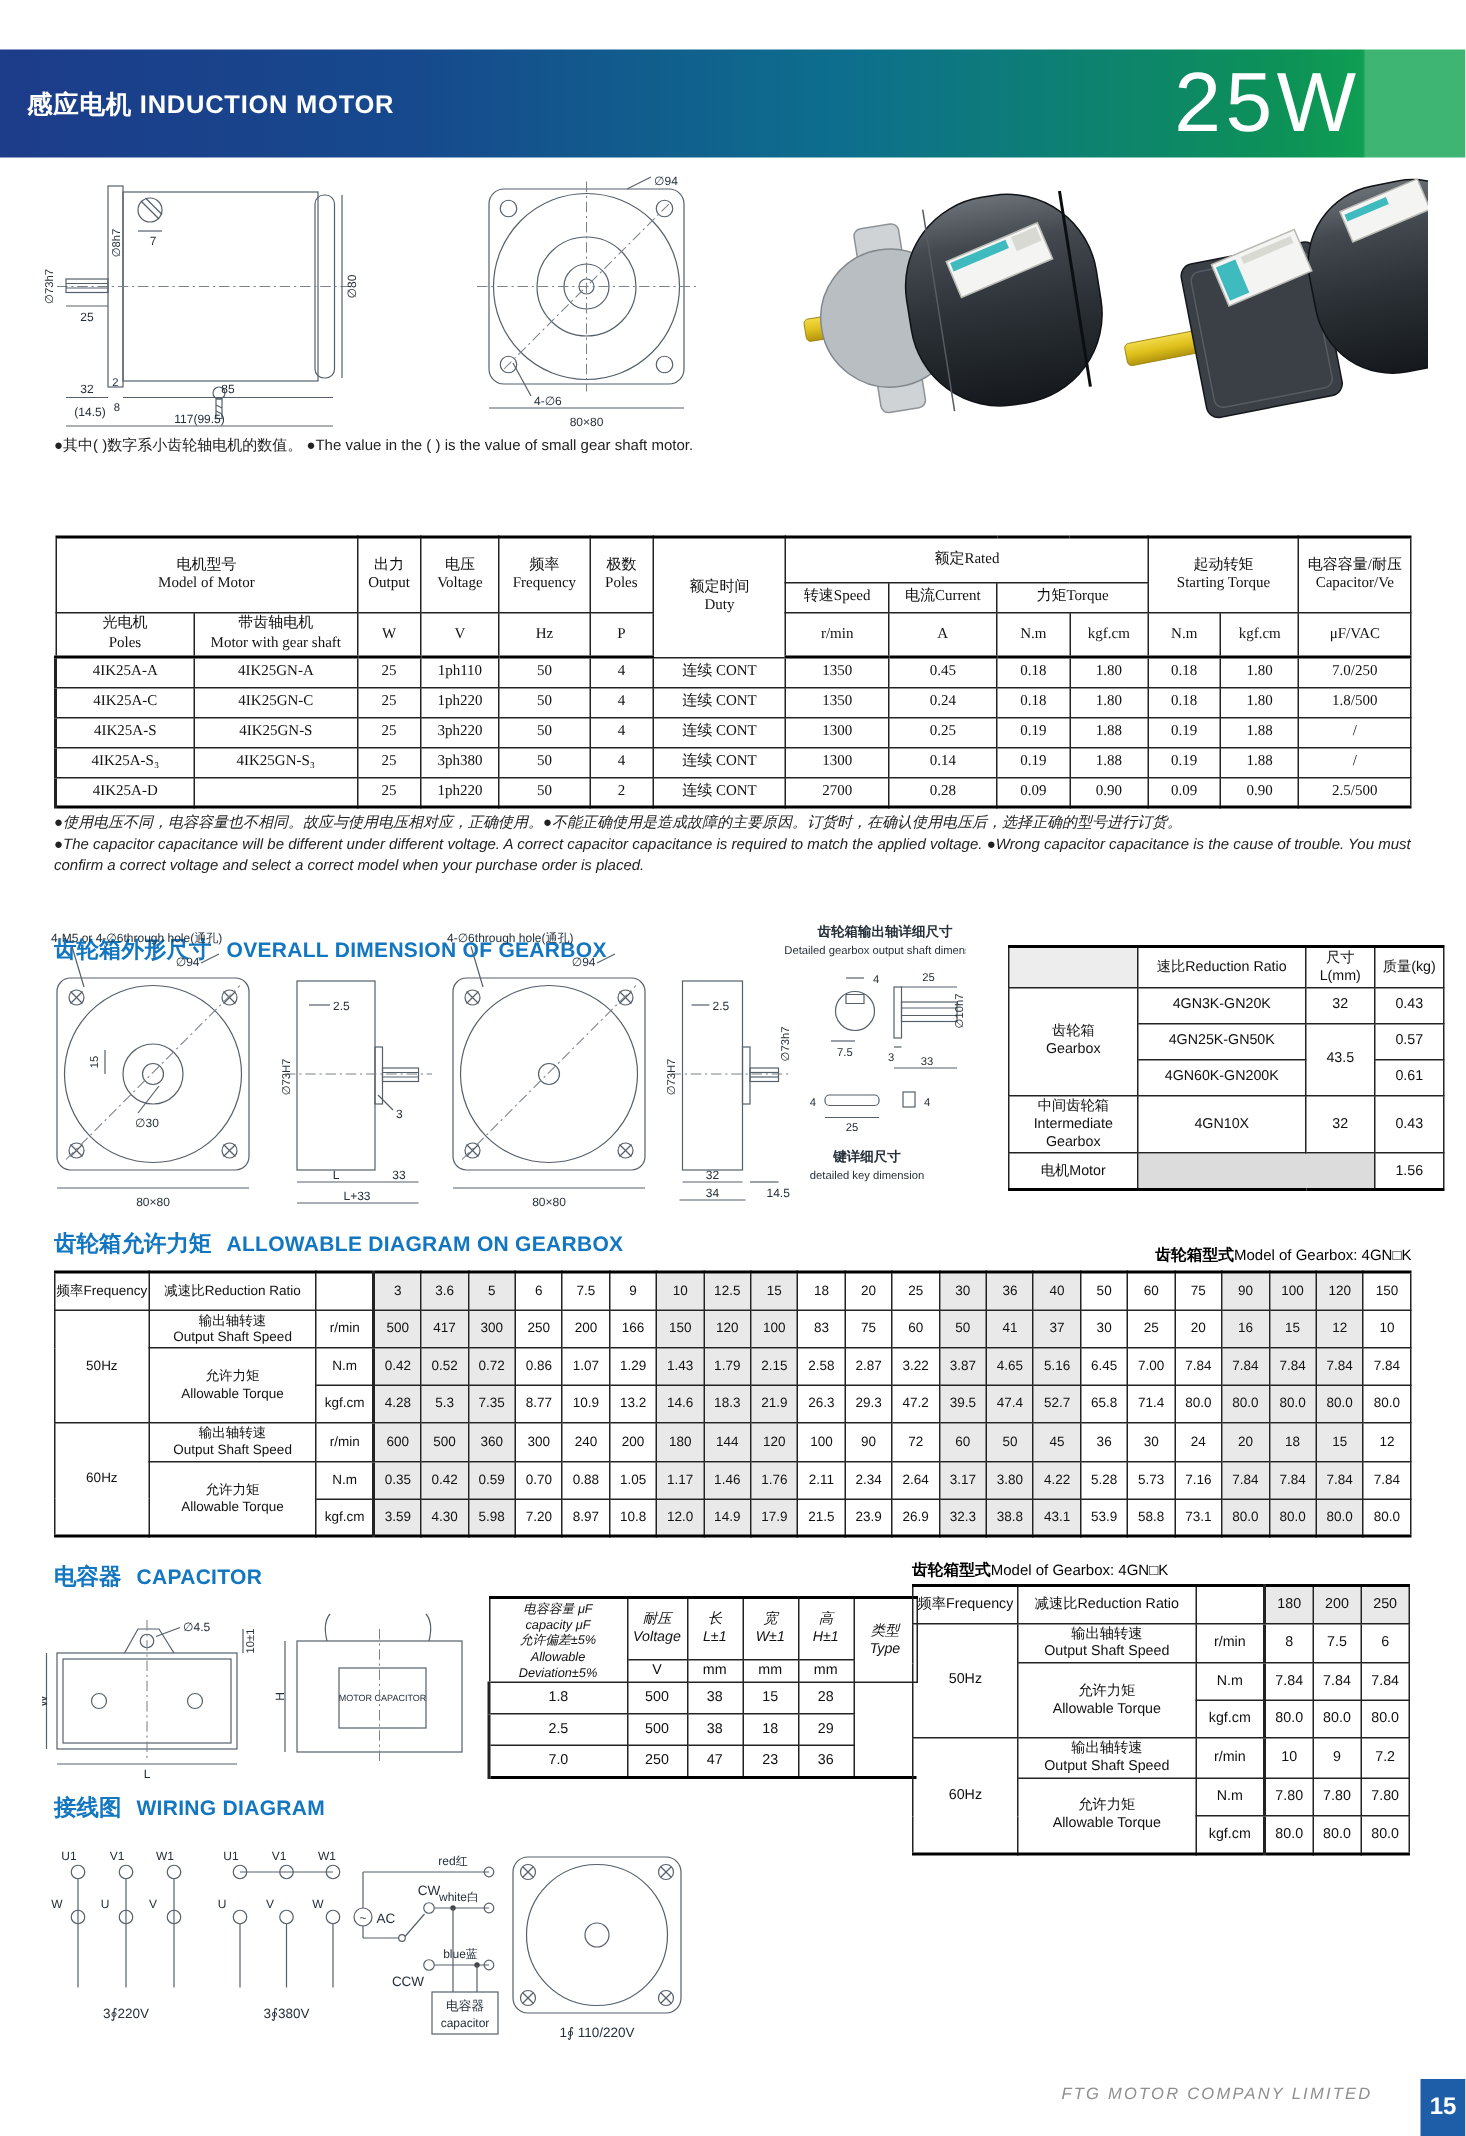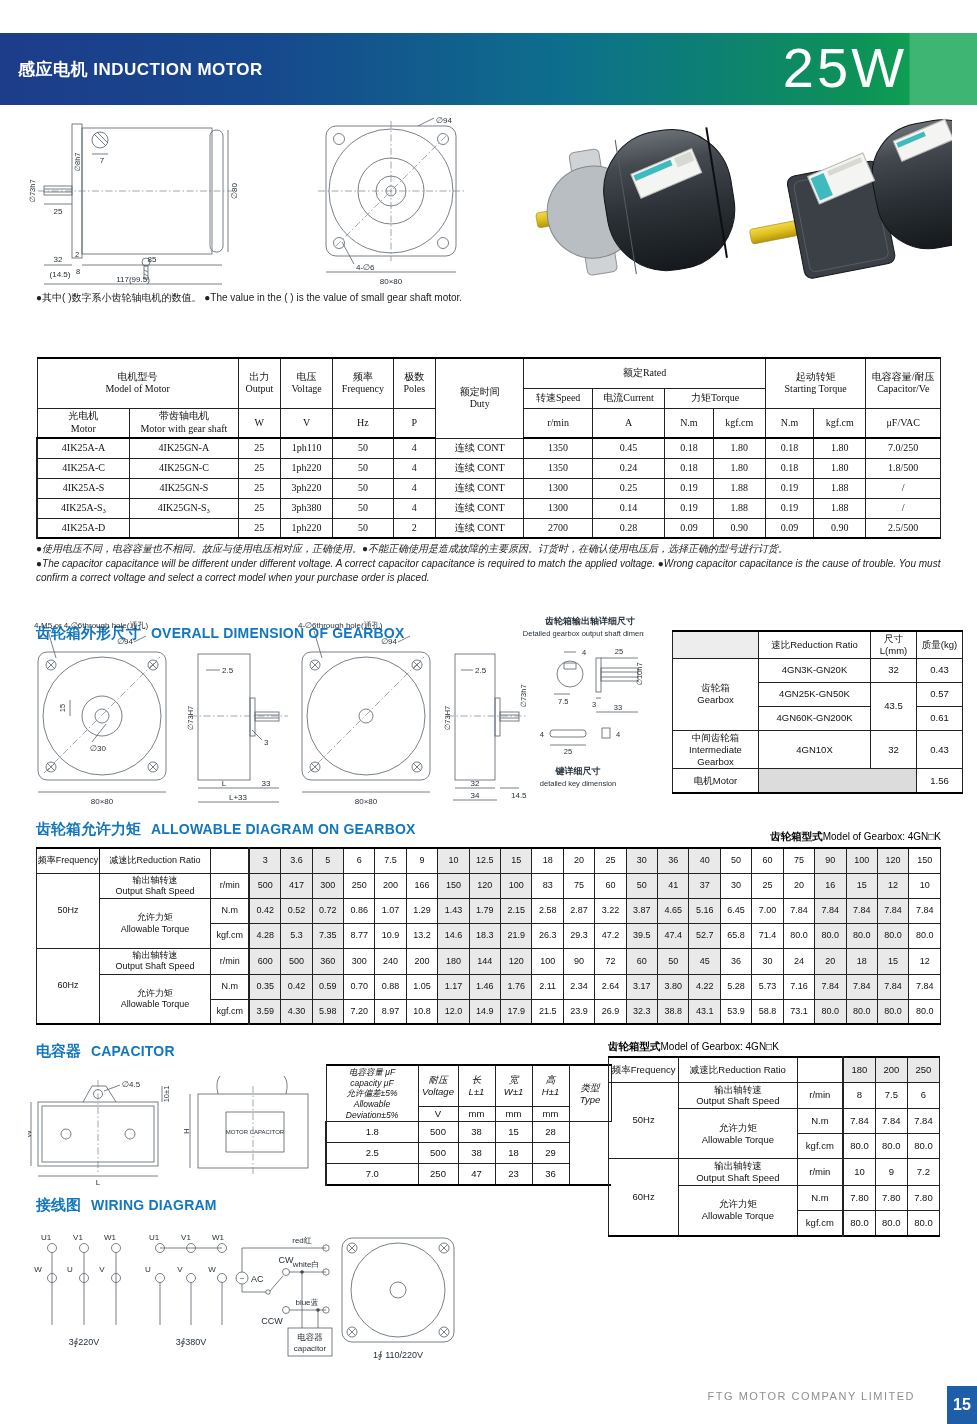--- a/index.html
+++ b/index.html
@@ -50,21 +50,21 @@
   .t2-tbl{width:332px;font-size:9.5px;}
   .t2-tbl tr{height:25px;}
   .t2-tbl tr.split td{border-top:1.5px solid #000;}
 
   svg text{font-family:"Liberation Sans","DejaVu Sans",sans-serif;fill:#25303a;}
   .dln{stroke:#55606b;stroke-width:.8;fill:none;}
   .dct{stroke:#7a828a;stroke-width:.7;fill:none;stroke-dasharray:7 2.5 1.5 2.5;}
   .dim{font-size:8px;}
   .dim2{font-size:7.5px;}
 
-  .footer-co{font-size:11px;color:#8f8f8f;letter-spacing:1.5px;}
+  .footer-co{font-size:11px;color:#8f8f8f;letter-spacing:1.5px;font-style:italic;}
   .pagebox{background:#1e5da8;color:#fff;display:flex;align-items:center;justify-content:center;font-size:16px;font-weight:bold;}
 </style>
 </head>
 <body>
 
 <div class="page">
 
   <div class="abs band">
     <div class="t">
       <span>感应电机</span>
@@ -214,21 +214,21 @@
       <th rowspan="2" class="pre">电容容量/耐压
 Capacitor/Ve</th>
     </tr>
     <tr class="hr2">
       <th>转速Speed</th>
       <th>电流Current</th>
       <th colspan="2">力矩Torque</th>
     </tr>
     <tr class="hr3">
       <th class="pre">光电机
-Motor</th>
+Poles</th>
       <th class="pre">带齿轴电机
 Motor with gear shaft</th>
       <th>W</th>
       <th>V</th>
       <th>Hz</th>
       <th>P</th>
       <th>r/min</th>
       <th>A</th>
       <th>N.m</th>
       <th>kgf.cm</th>

